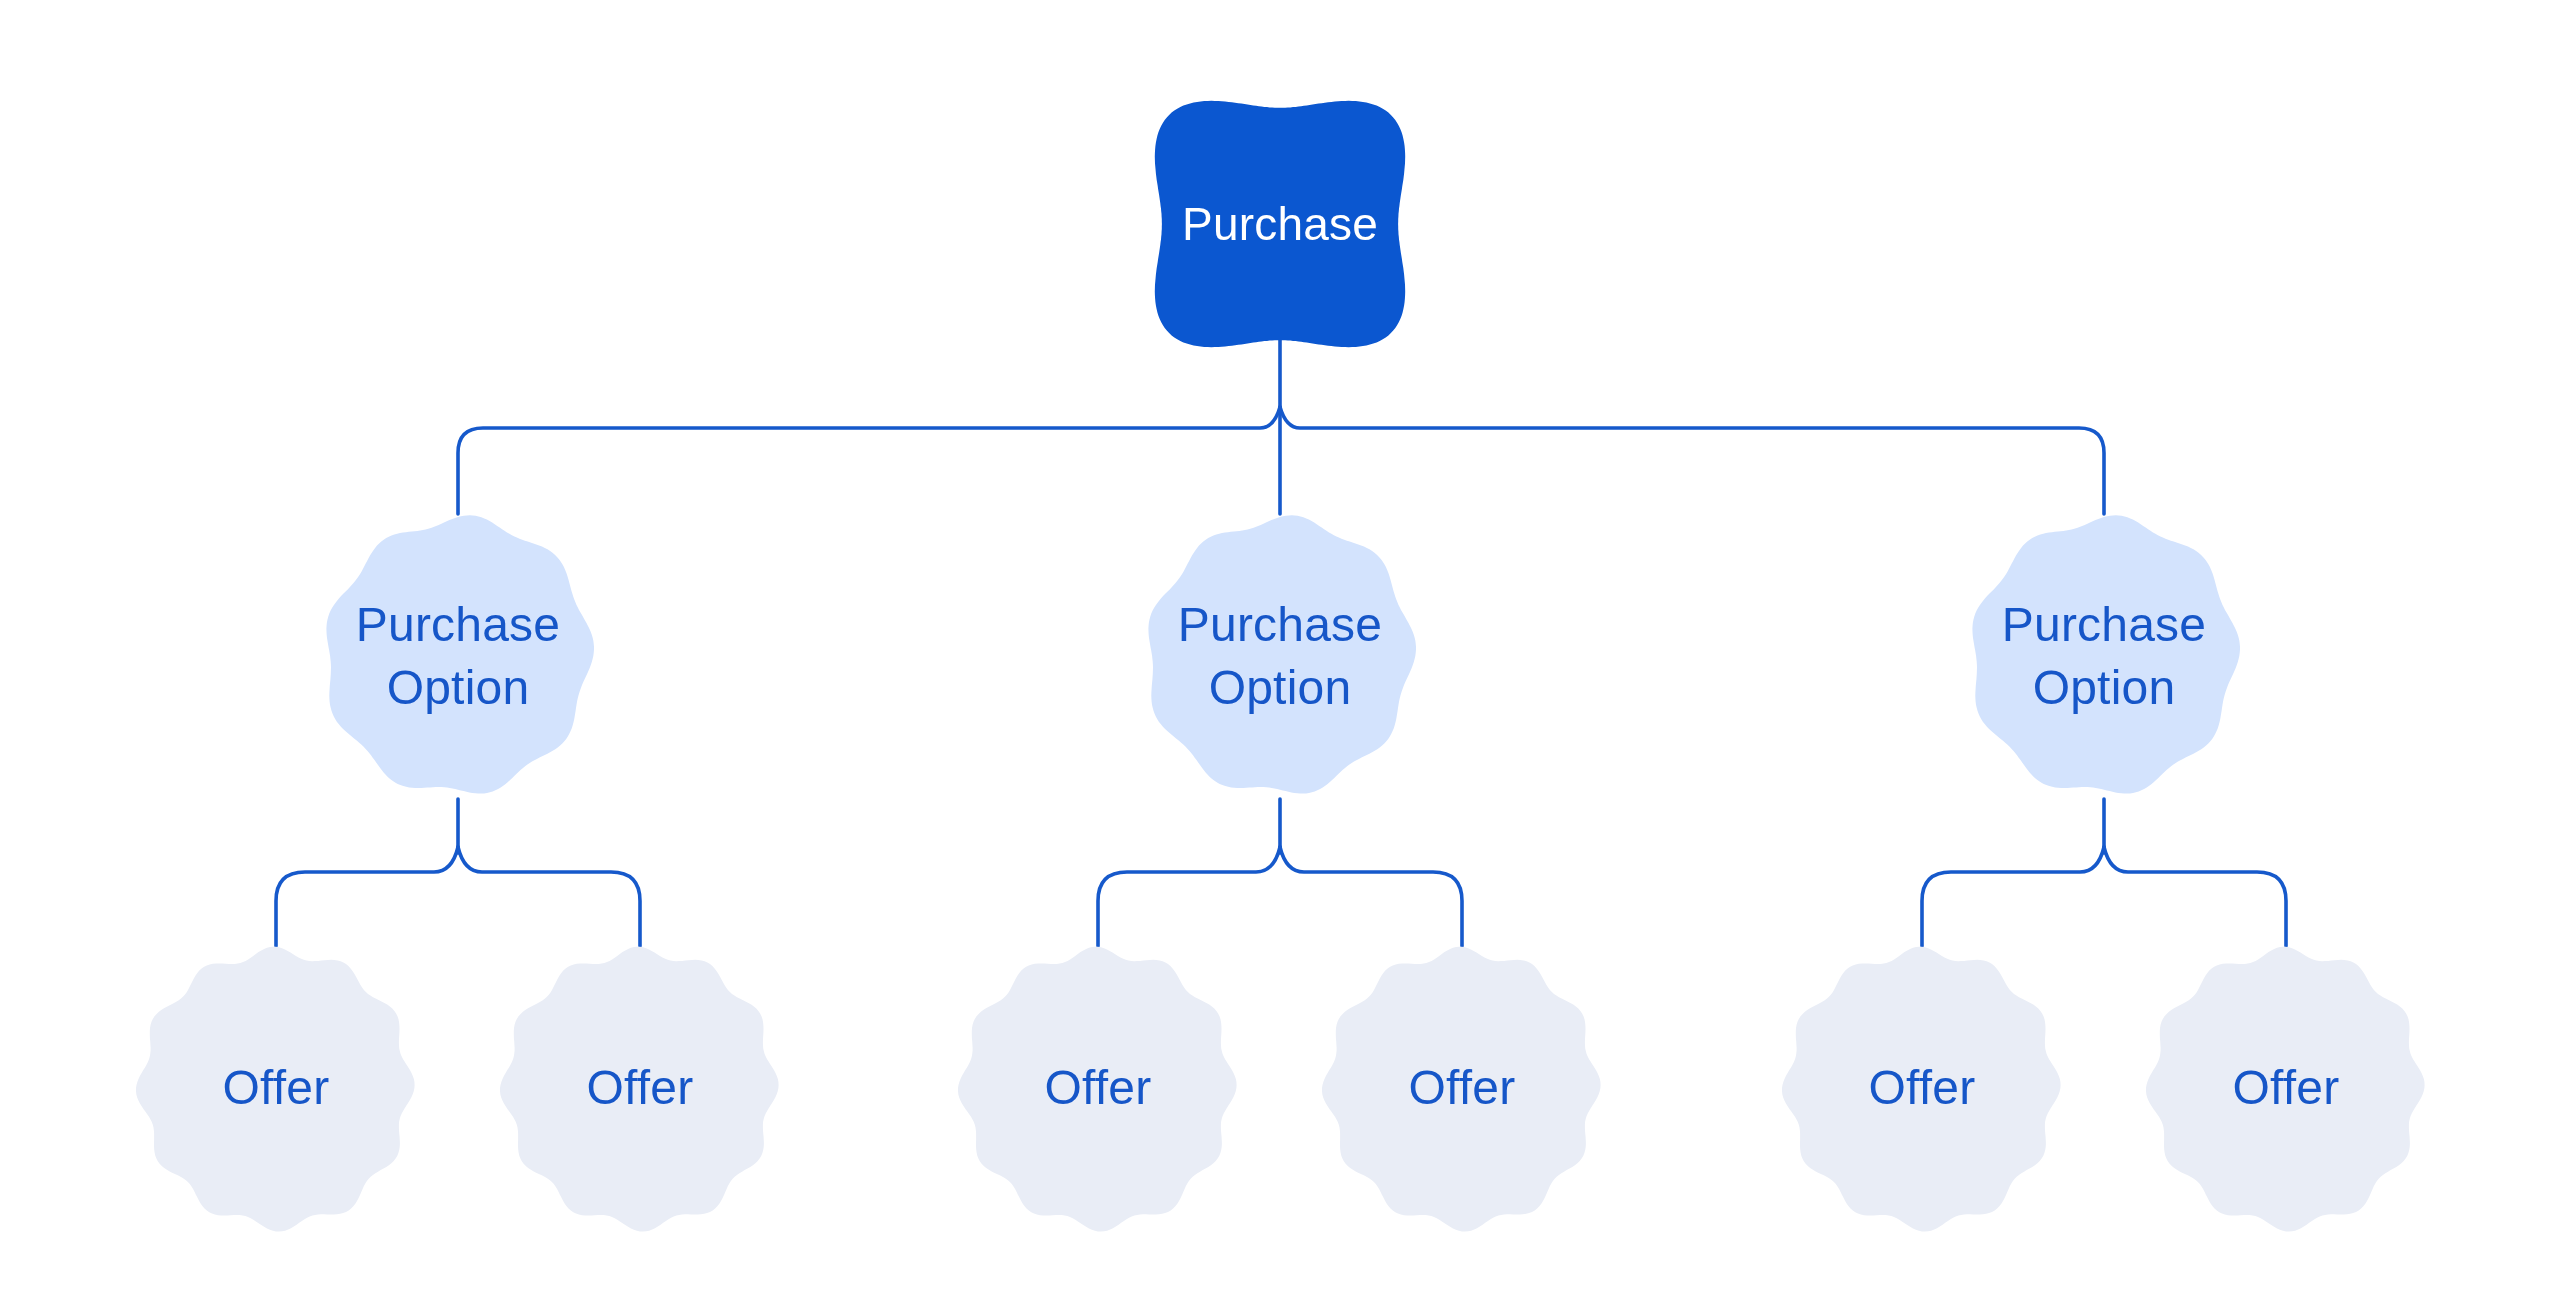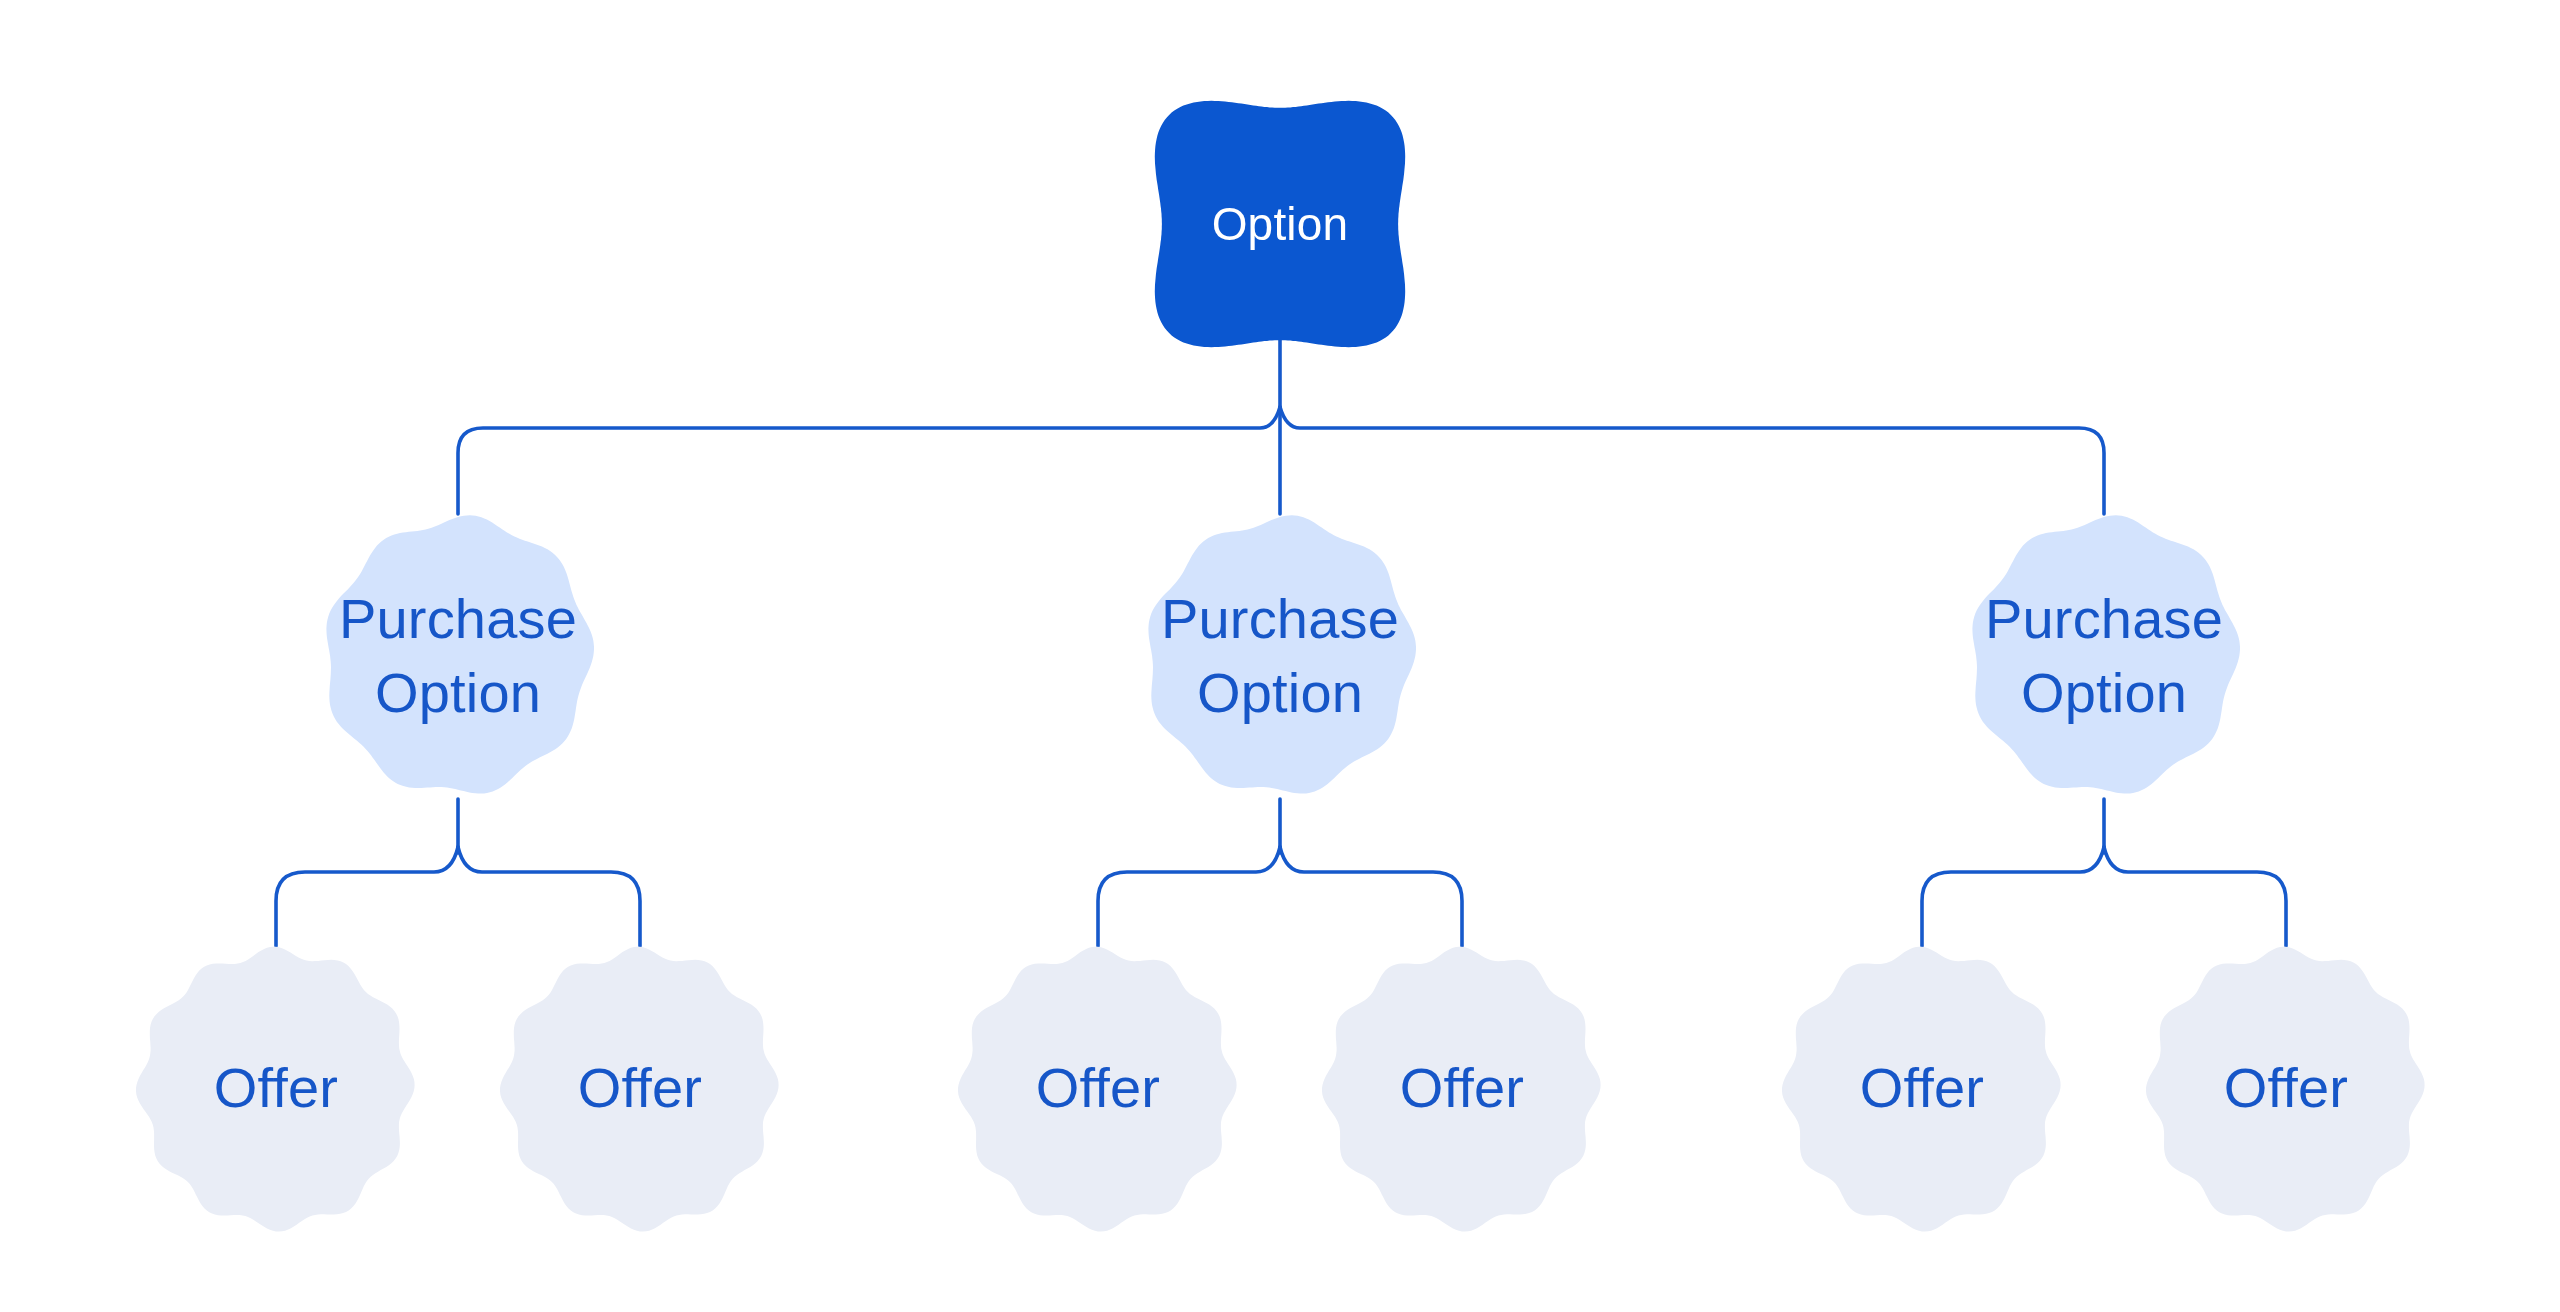--- a/index.html
+++ b/index.html
@@ -18,21 +18,21 @@
     display:flex;align-items:center;justify-content:center;
   }
   .blob{position:absolute;left:0;top:0;width:340px;height:340px;}
   .node-product .blob path{fill:var(--product-fill,#0b57d0);}
   .node-option  .blob path{fill:var(--option-fill,#d3e3fd);}
   .node-offer   .blob path{fill:var(--offer-fill,#e9edf6);}
   .label{
     position:relative;
     text-align:center;
     font-weight:500;
-    font-size:56px;
+    font-size:48px;
     line-height:1.32;
     letter-spacing:0.2px;
     color:var(--label-text,#1656c8);
     width:250px;
   }
   .node-product .label{
     color:var(--product-text,#ffffff);
     font-size:46px;
     width:300px;
   }
@@ -54,21 +54,21 @@
       <path d="M1462 946 L1462 901 Q1462 872 1433 872 L1304 872 Q1286 872 1280 847" fill="none" stroke="var(--connector)" stroke-width="3.6" stroke-linecap="round"></path>
       <path d="M2104 799 L2104 853" fill="none" stroke="var(--connector)" stroke-width="3.6" stroke-linecap="round"></path>
       <path d="M1922 946 L1922 901 Q1922 872 1951 872 L2080 872 Q2098 872 2104 847" fill="none" stroke="var(--connector)" stroke-width="3.6" stroke-linecap="round"></path>
       <path d="M2286 946 L2286 901 Q2286 872 2257 872 L2128 872 Q2110 872 2104 847" fill="none" stroke="var(--connector)" stroke-width="3.6" stroke-linecap="round"></path>
     </svg>
 
   <div class="node node-product" style="left: 1110px; top: 54px;">
     <svg class="blob" viewBox="-170 -170 340 340">
         <path d="M118.1 0.0L118.2 2.5L118.2 5.1L118.4 7.6L118.5 10.2L118.8 12.8L119.0 15.4L119.4 18.1L119.7 20.8L120.1 23.5L120.5 26.3L120.9 29.1L121.4 32.0L121.9 35.0L122.3 38.0L122.8 41.0L123.3 44.1L123.7 47.3L124.1 50.6L124.4 53.9L124.7 57.2L125.0 60.6L125.1 64.1L125.2 67.6L125.1 71.1L124.9 74.6L124.6 78.1L124.1 81.6L123.4 85.0L122.6 88.5L121.6 91.8L120.3 95.0L118.9 98.1L117.2 101.1L115.3 104.0L113.2 106.6L110.9 109.1L108.4 111.4L105.7 113.5L102.8 115.3L99.7 117.0L96.6 118.4L93.3 119.6L89.9 120.6L86.4 121.5L82.9 122.1L79.4 122.6L75.8 122.9L72.2 123.1L68.7 123.2L65.1 123.1L61.6 123.0L58.2 122.7L54.8 122.5L51.4 122.1L48.1 121.7L44.9 121.3L41.7 120.8L38.6 120.4L35.5 119.9L32.5 119.5L29.6 119.0L26.7 118.6L23.9 118.2L21.1 117.8L18.4 117.4L15.7 117.1L13.0 116.9L10.4 116.6L7.8 116.5L5.2 116.3L2.6 116.3L0.0 116.2L-2.6 116.3L-5.2 116.3L-7.8 116.5L-10.4 116.6L-13.0 116.9L-15.7 117.1L-18.4 117.4L-21.1 117.8L-23.9 118.2L-26.7 118.6L-29.6 119.0L-32.5 119.5L-35.5 119.9L-38.6 120.4L-41.7 120.8L-44.9 121.3L-48.1 121.7L-51.4 122.1L-54.8 122.5L-58.2 122.7L-61.6 123.0L-65.1 123.1L-68.7 123.2L-72.2 123.1L-75.8 122.9L-79.4 122.6L-82.9 122.1L-86.4 121.5L-89.9 120.6L-93.3 119.6L-96.6 118.4L-99.7 117.0L-102.8 115.3L-105.7 113.5L-108.4 111.4L-110.9 109.1L-113.2 106.6L-115.3 104.0L-117.2 101.1L-118.9 98.1L-120.3 95.0L-121.6 91.8L-122.6 88.5L-123.4 85.0L-124.1 81.6L-124.6 78.1L-124.9 74.6L-125.1 71.1L-125.2 67.6L-125.1 64.1L-125.0 60.6L-124.7 57.2L-124.4 53.9L-124.1 50.6L-123.7 47.3L-123.3 44.1L-122.8 41.0L-122.3 38.0L-121.9 35.0L-121.4 32.0L-120.9 29.1L-120.5 26.3L-120.1 23.5L-119.7 20.8L-119.4 18.1L-119.0 15.4L-118.8 12.8L-118.5 10.2L-118.4 7.6L-118.2 5.1L-118.2 2.5L-118.1 0.0L-118.2 -2.5L-118.2 -5.1L-118.4 -7.6L-118.5 -10.2L-118.8 -12.8L-119.0 -15.4L-119.4 -18.1L-119.7 -20.8L-120.1 -23.5L-120.5 -26.3L-120.9 -29.1L-121.4 -32.0L-121.9 -35.0L-122.3 -38.0L-122.8 -41.0L-123.3 -44.1L-123.7 -47.3L-124.1 -50.6L-124.4 -53.9L-124.7 -57.2L-125.0 -60.6L-125.1 -64.1L-125.2 -67.6L-125.1 -71.1L-124.9 -74.6L-124.6 -78.1L-124.1 -81.6L-123.4 -85.0L-122.6 -88.5L-121.6 -91.8L-120.3 -95.0L-118.9 -98.1L-117.2 -101.1L-115.3 -104.0L-113.2 -106.6L-110.9 -109.1L-108.4 -111.4L-105.7 -113.5L-102.8 -115.3L-99.7 -117.0L-96.6 -118.4L-93.3 -119.6L-89.9 -120.6L-86.4 -121.5L-82.9 -122.1L-79.4 -122.6L-75.8 -122.9L-72.2 -123.1L-68.7 -123.2L-65.1 -123.1L-61.6 -123.0L-58.2 -122.7L-54.8 -122.5L-51.4 -122.1L-48.1 -121.7L-44.9 -121.3L-41.7 -120.8L-38.6 -120.4L-35.5 -119.9L-32.5 -119.5L-29.6 -119.0L-26.7 -118.6L-23.9 -118.2L-21.1 -117.8L-18.4 -117.4L-15.7 -117.1L-13.0 -116.9L-10.4 -116.6L-7.8 -116.5L-5.2 -116.3L-2.6 -116.3L-0.0 -116.2L2.6 -116.3L5.2 -116.3L7.8 -116.5L10.4 -116.6L13.0 -116.9L15.7 -117.1L18.4 -117.4L21.1 -117.8L23.9 -118.2L26.7 -118.6L29.6 -119.0L32.5 -119.5L35.5 -119.9L38.6 -120.4L41.7 -120.8L44.9 -121.3L48.1 -121.7L51.4 -122.1L54.8 -122.5L58.2 -122.7L61.6 -123.0L65.1 -123.1L68.7 -123.2L72.2 -123.1L75.8 -122.9L79.4 -122.6L82.9 -122.1L86.4 -121.5L89.9 -120.6L93.3 -119.6L96.6 -118.4L99.7 -117.0L102.8 -115.3L105.7 -113.5L108.4 -111.4L110.9 -109.1L113.2 -106.6L115.3 -104.0L117.2 -101.1L118.9 -98.1L120.3 -95.0L121.6 -91.8L122.6 -88.5L123.4 -85.0L124.1 -81.6L124.6 -78.1L124.9 -74.6L125.1 -71.1L125.2 -67.6L125.1 -64.1L125.0 -60.6L124.7 -57.2L124.4 -53.9L124.1 -50.6L123.7 -47.3L123.3 -44.1L122.8 -41.0L122.3 -38.0L121.9 -35.0L121.4 -32.0L120.9 -29.1L120.5 -26.3L120.1 -23.5L119.7 -20.8L119.4 -18.1L119.0 -15.4L118.8 -12.8L118.5 -10.2L118.4 -7.6L118.2 -5.1L118.2 -2.5Z"></path>
       </svg>
-    <div class="label">Option</div>
+    <div class="label">Purchase</div>
   </div>
 
   <div class="node node-option" style="left: 288px; top: 486px;">
     <svg class="blob" viewBox="-170 -170 340 340">
         <path d="M135.3 0.0L134.6 3.1L133.8 6.1L132.8 9.1L131.7 12.0L130.4 14.9L129.2 17.8L127.9 20.6L126.6 23.3L125.3 26.1L124.1 28.8L123.1 31.5L122.1 34.2L121.2 36.9L120.4 39.7L119.7 42.5L119.1 45.3L118.6 48.2L118.1 51.2L117.7 54.2L117.2 57.2L116.7 60.2L116.2 63.2L115.5 66.3L114.7 69.3L113.8 72.2L112.6 75.0L111.3 77.8L109.8 80.4L108.2 82.9L106.3 85.3L104.3 87.5L102.1 89.6L99.7 91.4L97.3 93.2L94.7 94.8L92.1 96.3L89.4 97.7L86.8 99.0L84.1 100.3L81.5 101.6L78.9 102.9L76.4 104.2L74.0 105.6L71.7 107.0L69.4 108.6L67.1 110.2L65.0 111.9L62.8 113.8L60.7 115.7L58.6 117.7L56.5 119.8L54.3 121.9L52.1 123.9L49.9 126.0L47.6 127.9L45.2 129.7L42.7 131.4L40.1 133.0L37.4 134.3L34.7 135.4L31.9 136.3L29.0 136.9L26.1 137.4L23.2 137.5L20.2 137.5L17.3 137.3L14.3 136.9L11.4 136.4L8.5 135.8L5.6 135.1L2.8 134.4L0.0 133.7L-2.8 133.1L-5.5 132.5L-8.3 132.0L-11.0 131.6L-13.7 131.3L-16.5 131.1L-19.3 131.1L-22.1 131.1L-25.0 131.2L-27.9 131.4L-30.8 131.6L-33.8 131.8L-36.8 131.9L-39.8 132.0L-42.8 131.9L-45.9 131.7L-48.9 131.4L-51.8 130.8L-54.7 130.1L-57.6 129.1L-60.3 127.9L-62.9 126.4L-65.5 124.8L-67.9 122.9L-70.2 120.9L-72.3 118.7L-74.4 116.4L-76.3 114.0L-78.2 111.6L-80.0 109.1L-81.8 106.6L-83.5 104.1L-85.3 101.7L-87.0 99.3L-88.8 97.0L-90.7 94.8L-92.6 92.7L-94.6 90.6L-96.7 88.6L-98.8 86.7L-101.0 84.8L-103.3 82.9L-105.7 81.0L-108.0 79.1L-110.4 77.1L-112.7 75.1L-114.9 72.9L-117.1 70.7L-119.1 68.3L-121.0 65.9L-122.7 63.3L-124.2 60.5L-125.4 57.7L-126.5 54.8L-127.3 51.8L-128.0 48.7L-128.4 45.6L-128.6 42.4L-128.7 39.2L-128.6 36.0L-128.4 32.9L-128.2 29.7L-127.9 26.6L-127.6 23.5L-127.4 20.5L-127.2 17.5L-127.1 14.6L-127.0 11.6L-127.1 8.7L-127.3 5.8L-127.6 2.9L-127.9 0.0L-128.4 -2.9L-128.9 -5.9L-129.5 -8.9L-130.0 -11.9L-130.5 -14.9L-131.0 -18.0L-131.3 -21.1L-131.5 -24.3L-131.6 -27.4L-131.4 -30.5L-131.1 -33.5L-130.5 -36.6L-129.7 -39.5L-128.7 -42.4L-127.5 -45.3L-126.0 -48.0L-124.4 -50.6L-122.6 -53.1L-120.7 -55.6L-118.7 -57.9L-116.7 -60.2L-114.5 -62.4L-112.4 -64.5L-110.3 -66.6L-108.3 -68.7L-106.3 -70.9L-104.5 -73.0L-102.7 -75.2L-101.0 -77.4L-99.4 -79.8L-97.9 -82.1L-96.4 -84.6L-95.0 -87.2L-93.7 -89.8L-92.3 -92.4L-90.9 -95.1L-89.5 -97.8L-88.0 -100.5L-86.4 -103.1L-84.7 -105.6L-82.9 -108.1L-81.0 -110.4L-78.9 -112.5L-76.7 -114.5L-74.3 -116.3L-71.8 -117.9L-69.2 -119.3L-66.5 -120.5L-63.7 -121.4L-60.8 -122.2L-58.0 -122.9L-55.0 -123.4L-52.1 -123.8L-49.2 -124.2L-46.3 -124.5L-43.4 -124.8L-40.6 -125.1L-37.8 -125.5L-35.1 -126.0L-32.4 -126.6L-29.8 -127.2L-27.1 -128.0L-24.5 -129.0L-21.9 -130.0L-19.3 -131.1L-16.6 -132.3L-14.0 -133.5L-11.3 -134.7L-8.5 -135.9L-5.7 -137.0L-2.9 -138.1L-0.0 -139.0L2.9 -139.7L5.9 -140.3L8.8 -140.6L11.8 -140.7L14.7 -140.5L17.6 -140.2L20.5 -139.5L23.4 -138.7L26.2 -137.6L28.9 -136.4L31.6 -134.9L34.2 -133.4L36.7 -131.8L39.2 -130.1L41.7 -128.5L44.1 -126.8L46.5 -125.2L49.0 -123.6L51.4 -122.2L53.9 -120.8L56.4 -119.5L58.9 -118.4L61.5 -117.3L64.2 -116.3L66.9 -115.3L69.7 -114.4L72.5 -113.5L75.4 -112.6L78.3 -111.6L81.1 -110.6L84.0 -109.4L86.8 -108.1L89.5 -106.7L92.1 -105.1L94.5 -103.3L96.8 -101.3L99.0 -99.1L101.0 -96.8L102.8 -94.3L104.4 -91.7L105.9 -88.9L107.2 -86.0L108.4 -83.1L109.4 -80.1L110.3 -77.1L111.1 -74.0L111.9 -71.0L112.7 -68.1L113.5 -65.1L114.4 -62.3L115.2 -59.4L116.2 -56.7L117.3 -54.0L118.4 -51.3L119.7 -48.7L121.0 -46.1L122.5 -43.5L124.0 -40.9L125.5 -38.3L127.0 -35.6L128.5 -32.9L130.0 -30.1L131.4 -27.3L132.6 -24.5L133.7 -21.5L134.6 -18.5L135.3 -15.5L135.7 -12.4L136.0 -9.3L136.0 -6.2L135.7 -3.1Z"></path>
       </svg>
     <div class="label">Purchase Option</div>
   </div>
 
   <div class="node node-option" style="left: 1110px; top: 486px;">

